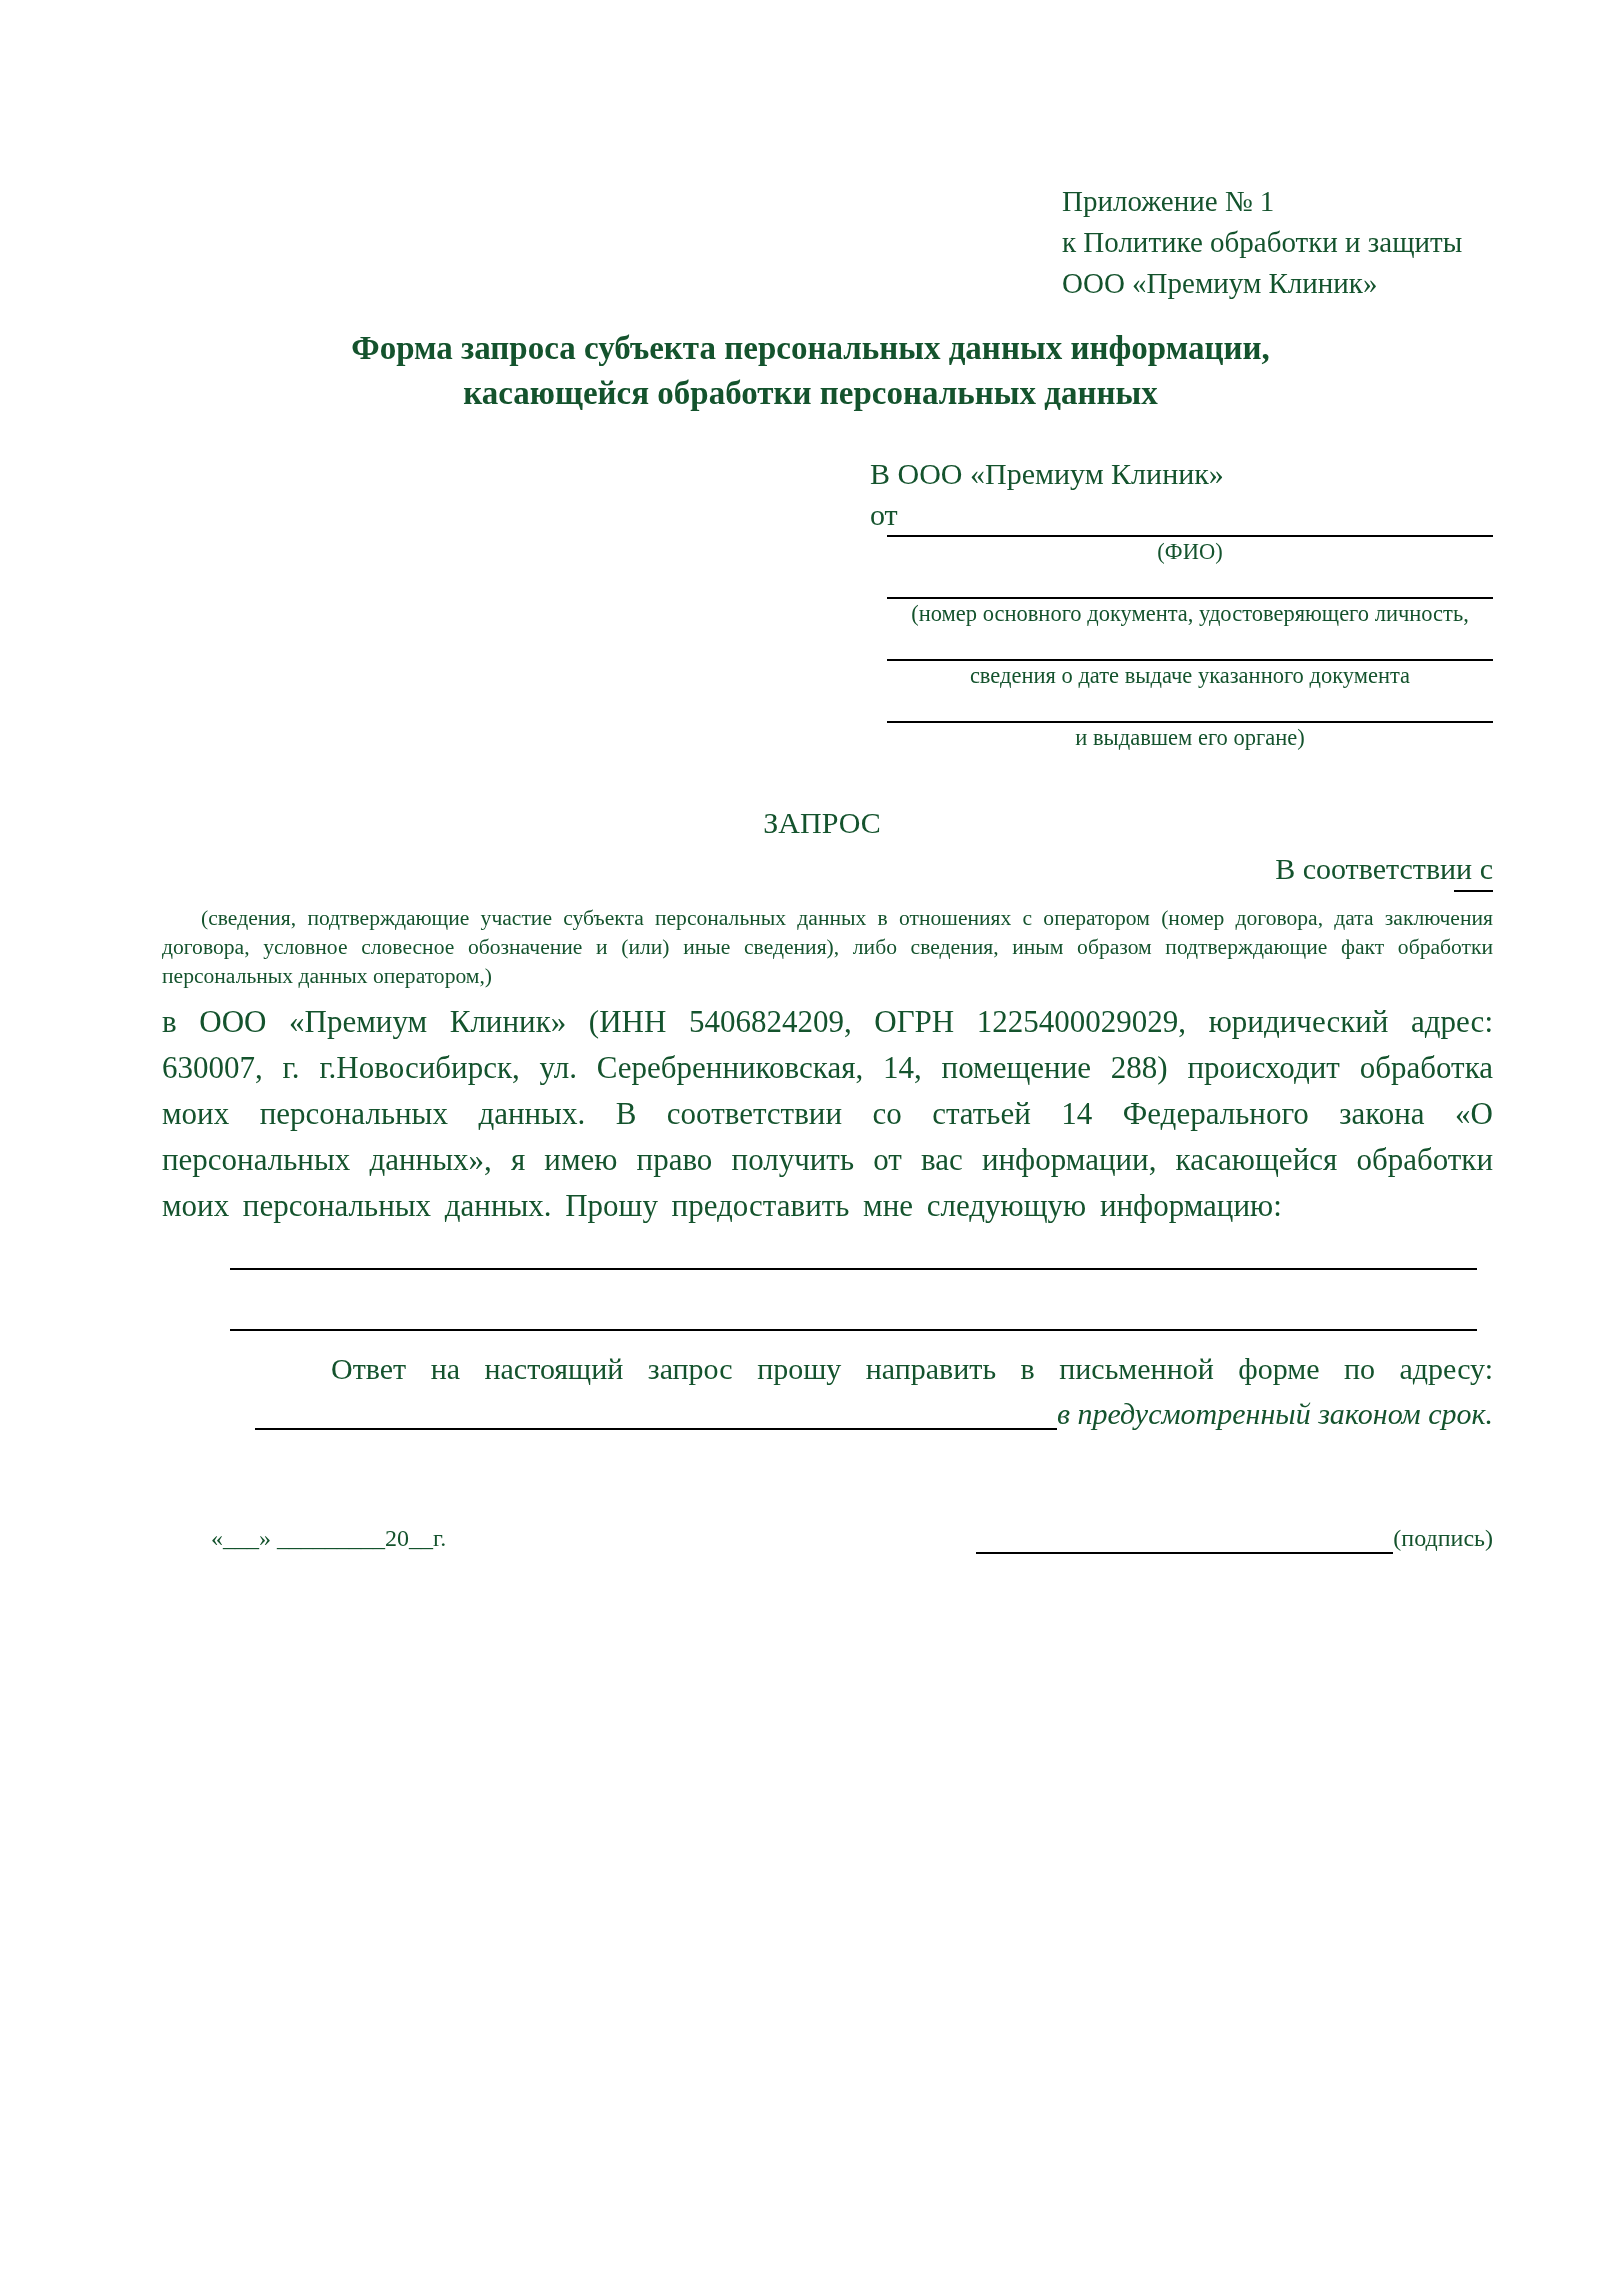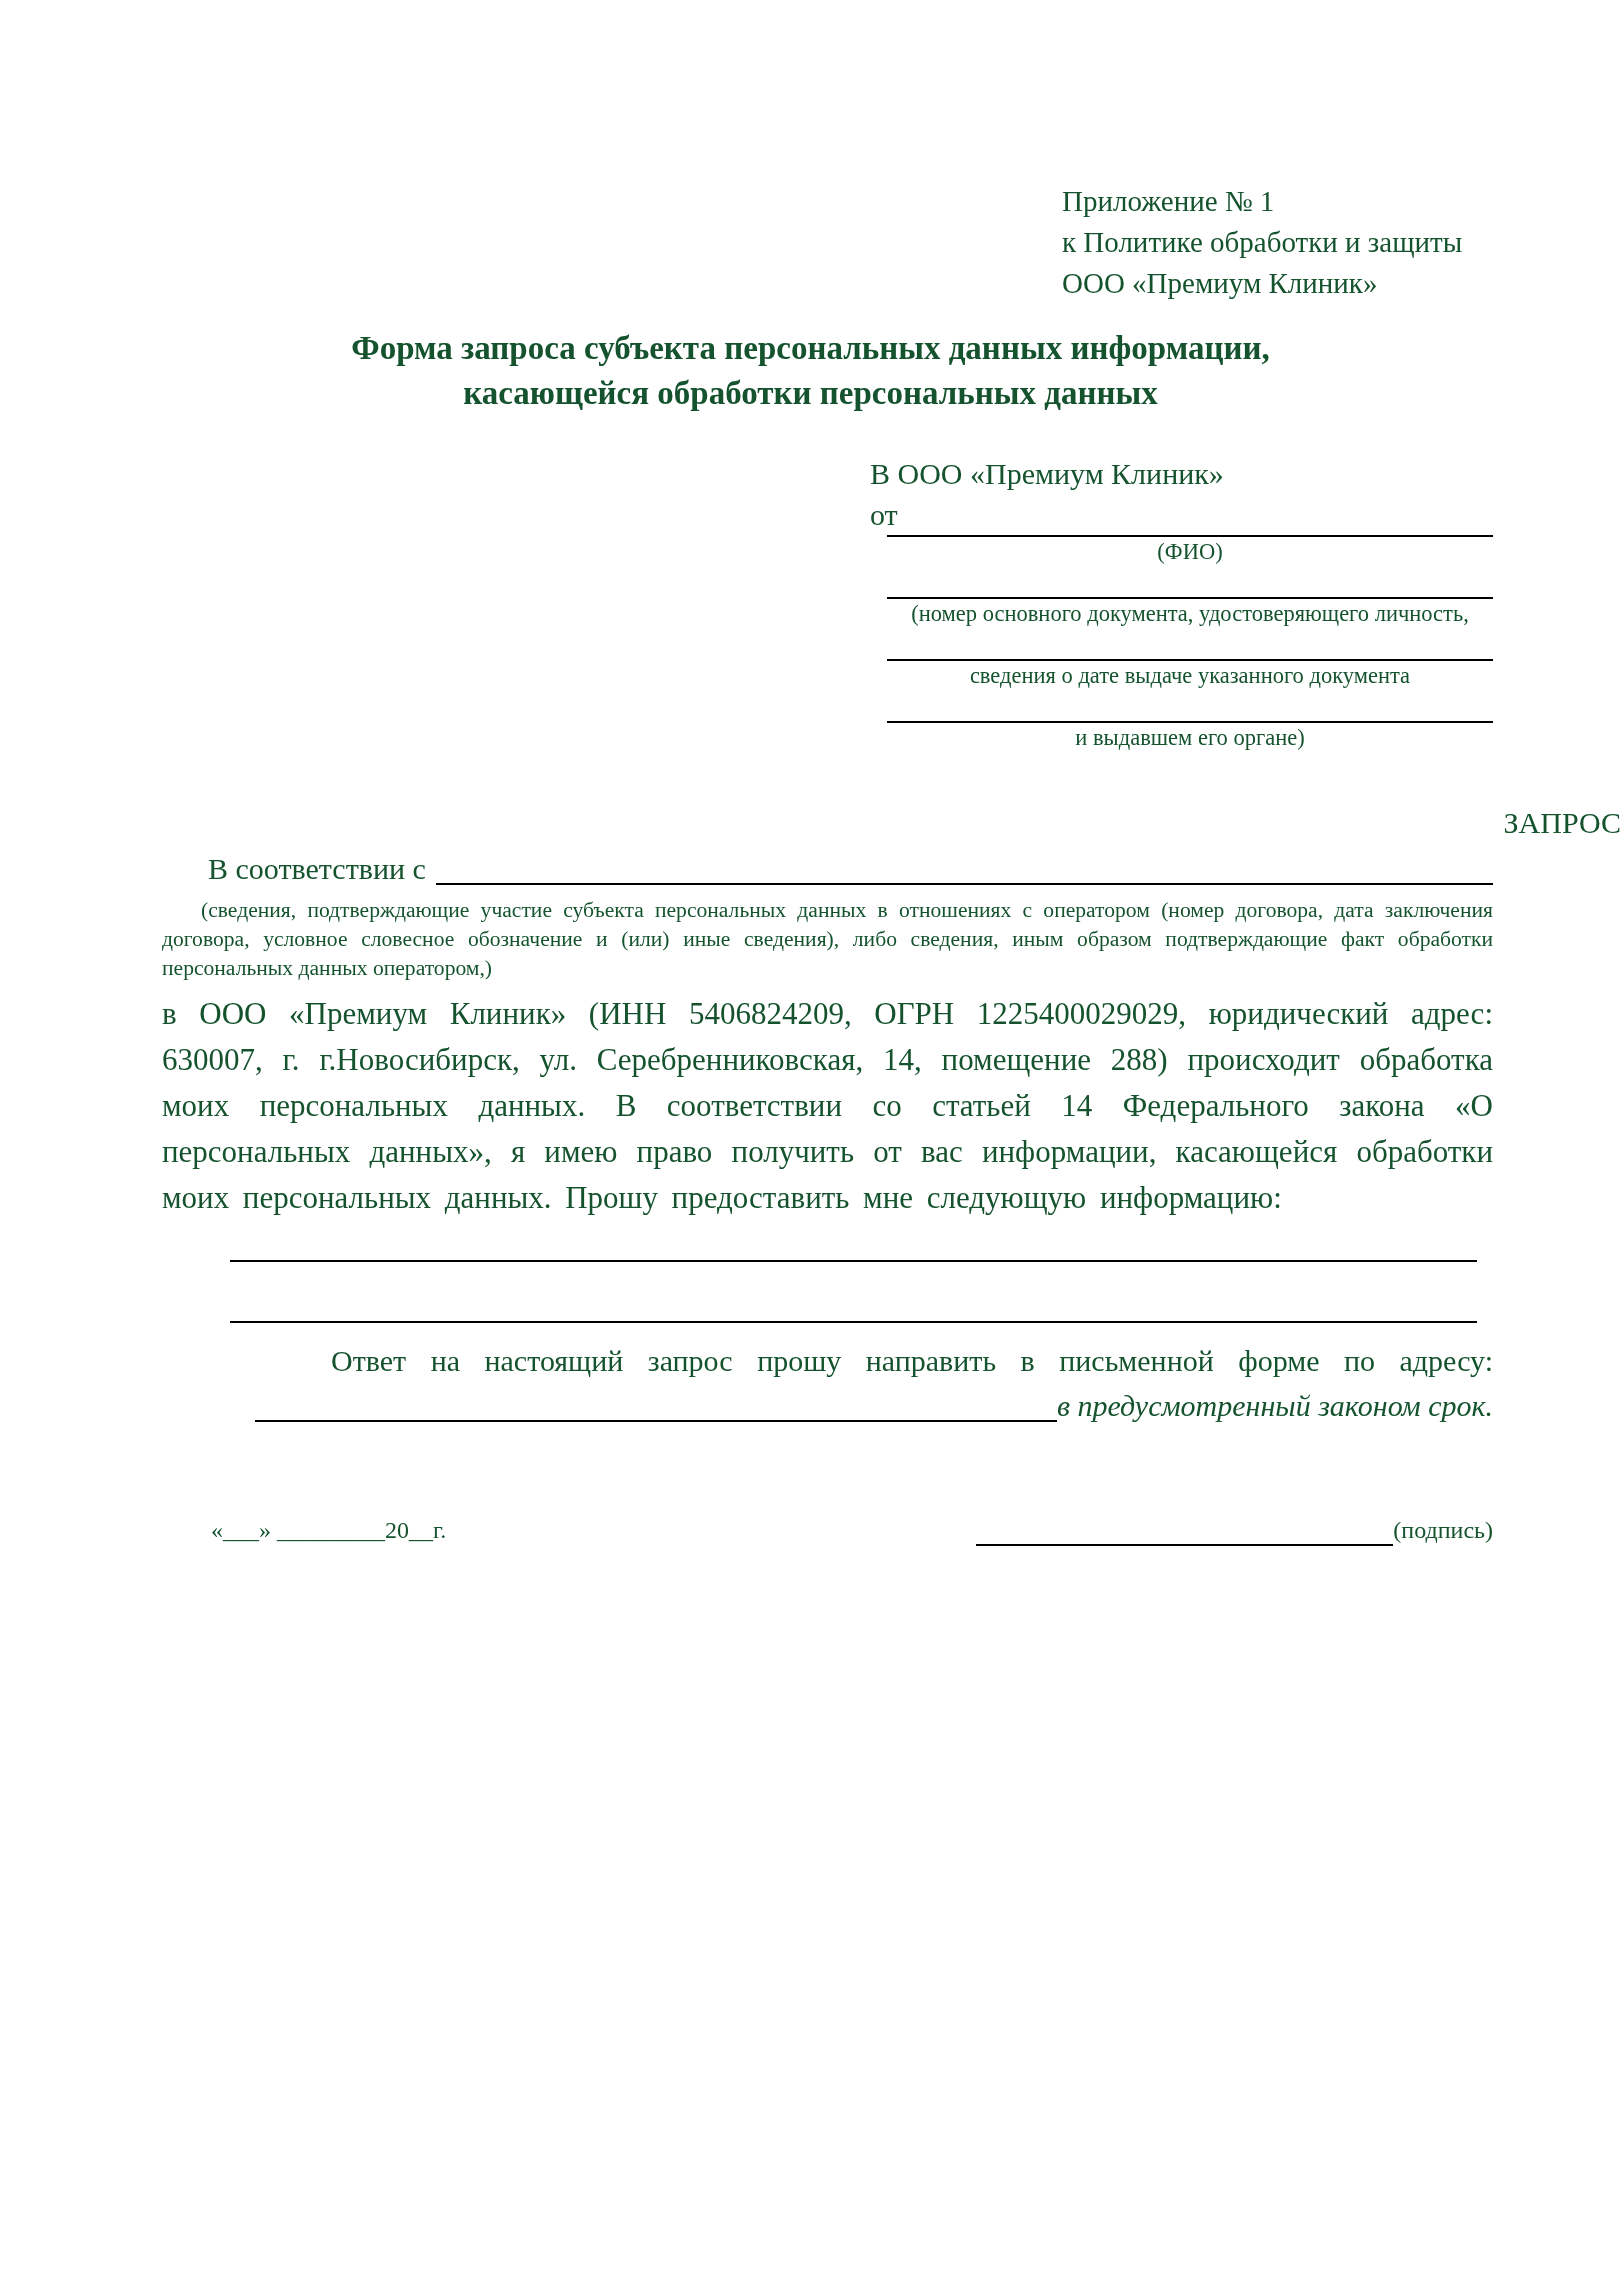--- a/index.html
+++ b/index.html
@@ -40,29 +40,30 @@
   }
   .fill-caption {
     font-size: 22.5px;
     line-height: 29px;
     text-align: center;
     margin-bottom: 31px;
   }
   .request-heading {
     margin-top: 54px;
     font-size: 30px;
-    text-align: right;
+    text-align: center;
     padding-left: 23px;
   }
   .sootv-row {
     display: flex;
     align-items: flex-end;
     margin: 7.8px 128px 0 162px;
     font-size: 30px;
     line-height: 43px;
+    flex-direction: column;
   }
   .sootv-row .prefix { margin-left: 46px; white-space: nowrap; }
   .fill-grow {
     flex: 1;
     border-bottom: 2px solid #000;
     margin-bottom: 5.9px;
     margin-left: 9.8px;
     min-width: 39px;
   }
   .fine-print {

